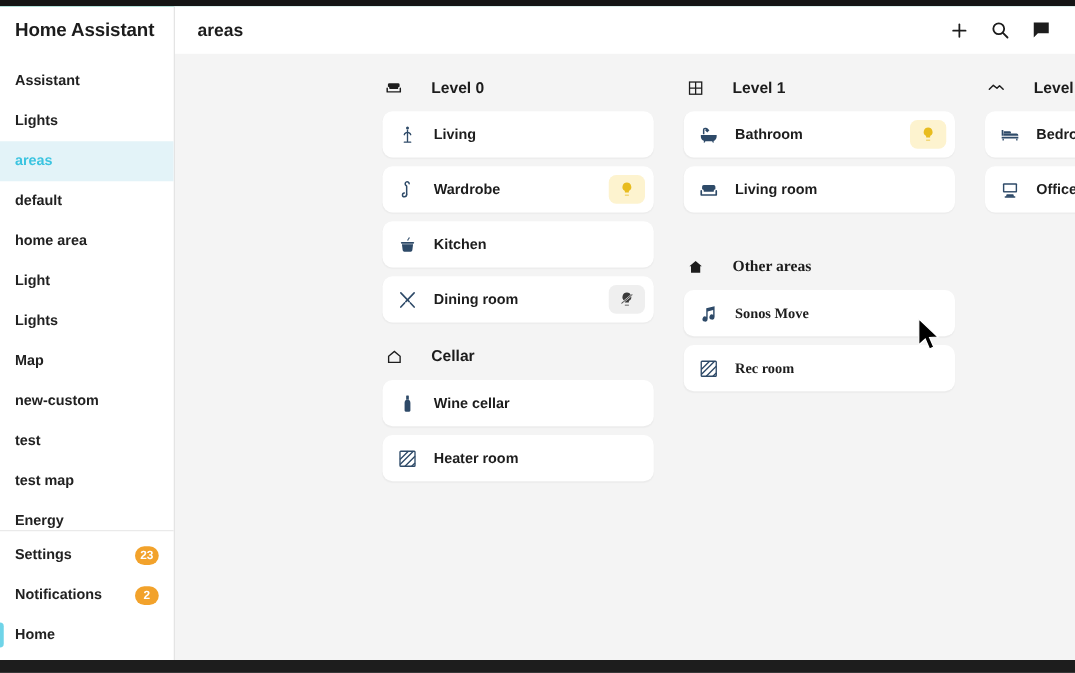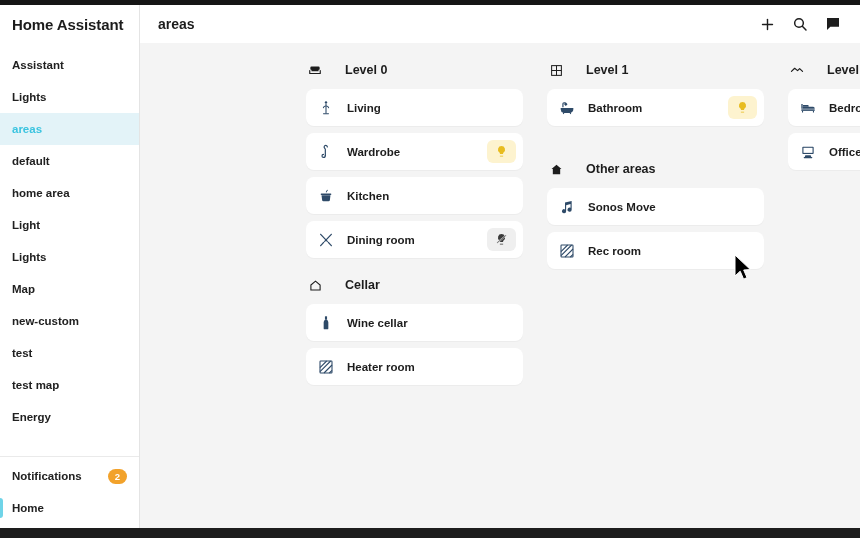--- a/index.html
+++ b/index.html
@@ -252,20 +252,24 @@
           </div>
         <div class="nav-item">
             <span>test map</span>
           </div>
         <div class="nav-item">
             <span>Energy</span>
           </div>
       </div>
       <div class="sidebar-bottom">
         <div class="nav-item with-badge">
+          <span>Settings</span>
+          <span class="badge">23</span>
+        </div>
+        <div class="nav-item with-badge">
           <span>Notifications</span>
           <span class="badge">2</span>
         </div>
         <div class="nav-item">
           <span class="edge-indicator"></span>
           <span>Home</span>
         </div>
       </div>
     </div>
 
@@ -425,23 +429,32 @@
                 </span>
                 <span class="room-name">Bathroom</span>
                 <span class="card-spacer"></span>
                 <span class="chip on">
                   <svg width="13" height="13" viewBox="0 0 24 24" fill="currentColor">
                       <path d="M9 21h6v-1.2H9V21zm3-19a6.5 6.5 0 0 0-3.8 11.8c.6.5.9 1.1.9 1.8v1.1h5.8v-1.1c0-.7.3-1.3.9-1.8A6.5 6.5 0 0 0 12 2z"></path>
                     </svg>
                 </span>
               </div>
 
+              <div class="room-card">
+                <span class="room-icon">
+                  <svg width="16" height="16" viewBox="0 0 24 24" fill="currentColor">
+                      <path d="M4 11V8a2 2 0 0 1 2-2h12a2 2 0 0 1 2 2v3a2 2 0 0 0-2 2v1H6v-1a2 2 0 0 0-2-2zm-1 1a1 1 0 0 1 1 1v4h16v-4a1 1 0 0 1 2 0v5a1 1 0 0 1-1 1H3a1 1 0 0 1-1-1v-5a1 1 0 0 1 1-1z"></path>
+                    </svg>
+                </span>
+                <span class="room-name">Living room</span>
+                <span class="card-spacer"></span>
+              </div>
             </div>
 
-            <div class="area-group" style="margin-top:34px;">
+            <div class="area-group" style="margin-top:34px;font-family:Liberation Serif, serif;">
               <div class="group-head">
                 <span class="g-icon">
                   <svg width="13" height="13" viewBox="0 0 24 24" fill="currentColor">
                       <path d="M12 3.2L2.8 11.2h2.4v9.6h13.6v-9.6h2.4L12 3.2z"></path>
                     </svg>
                 </span>
                 <span class="group-title">Other areas</span>
               </div>
 
               <div class="room-card">

